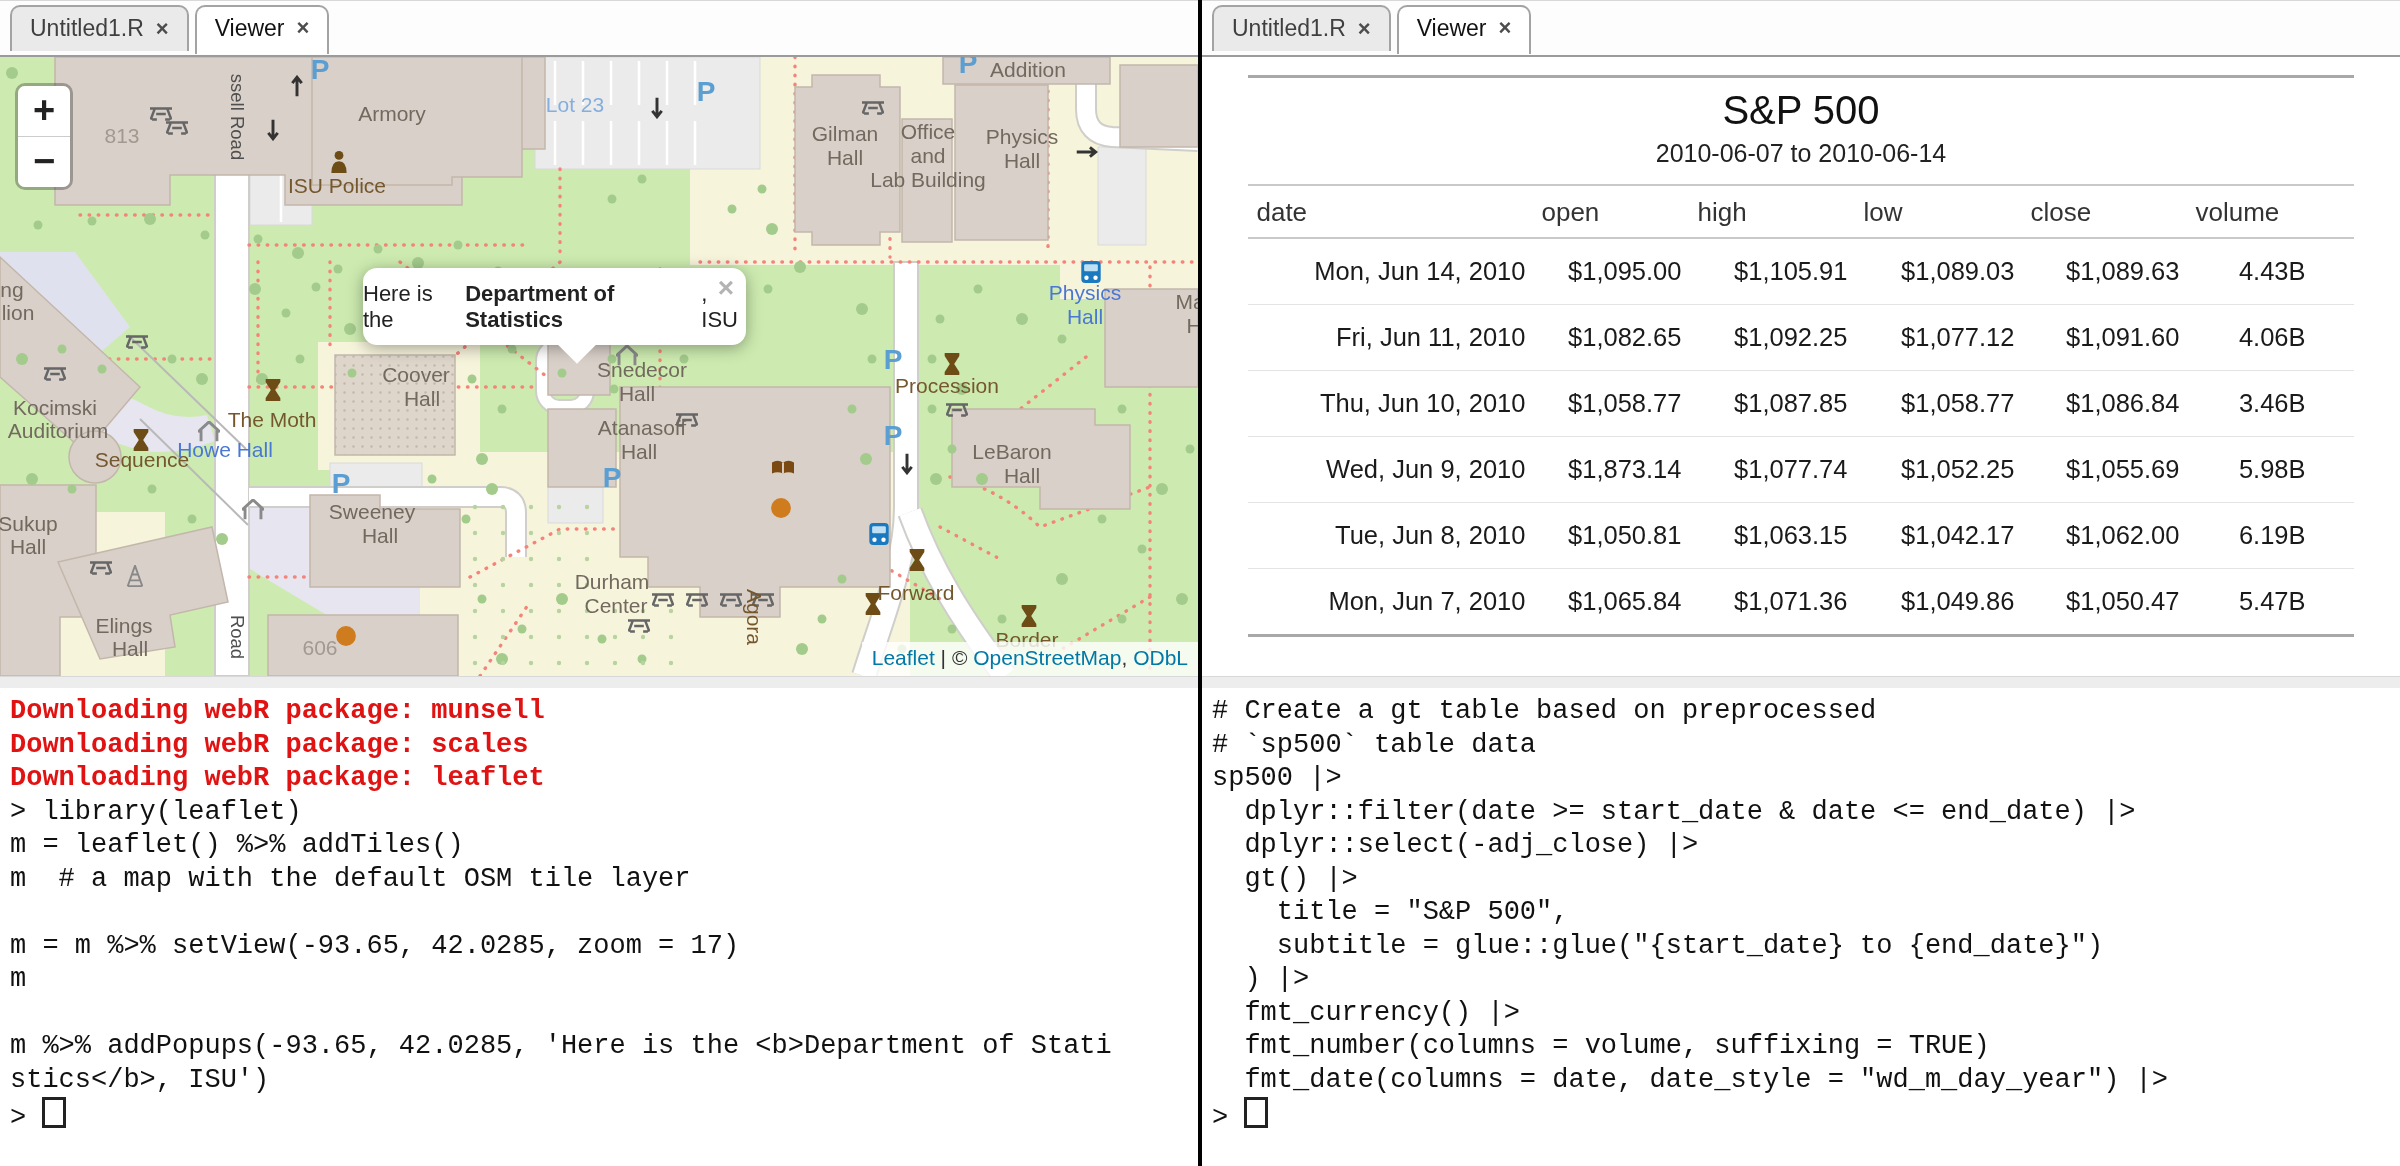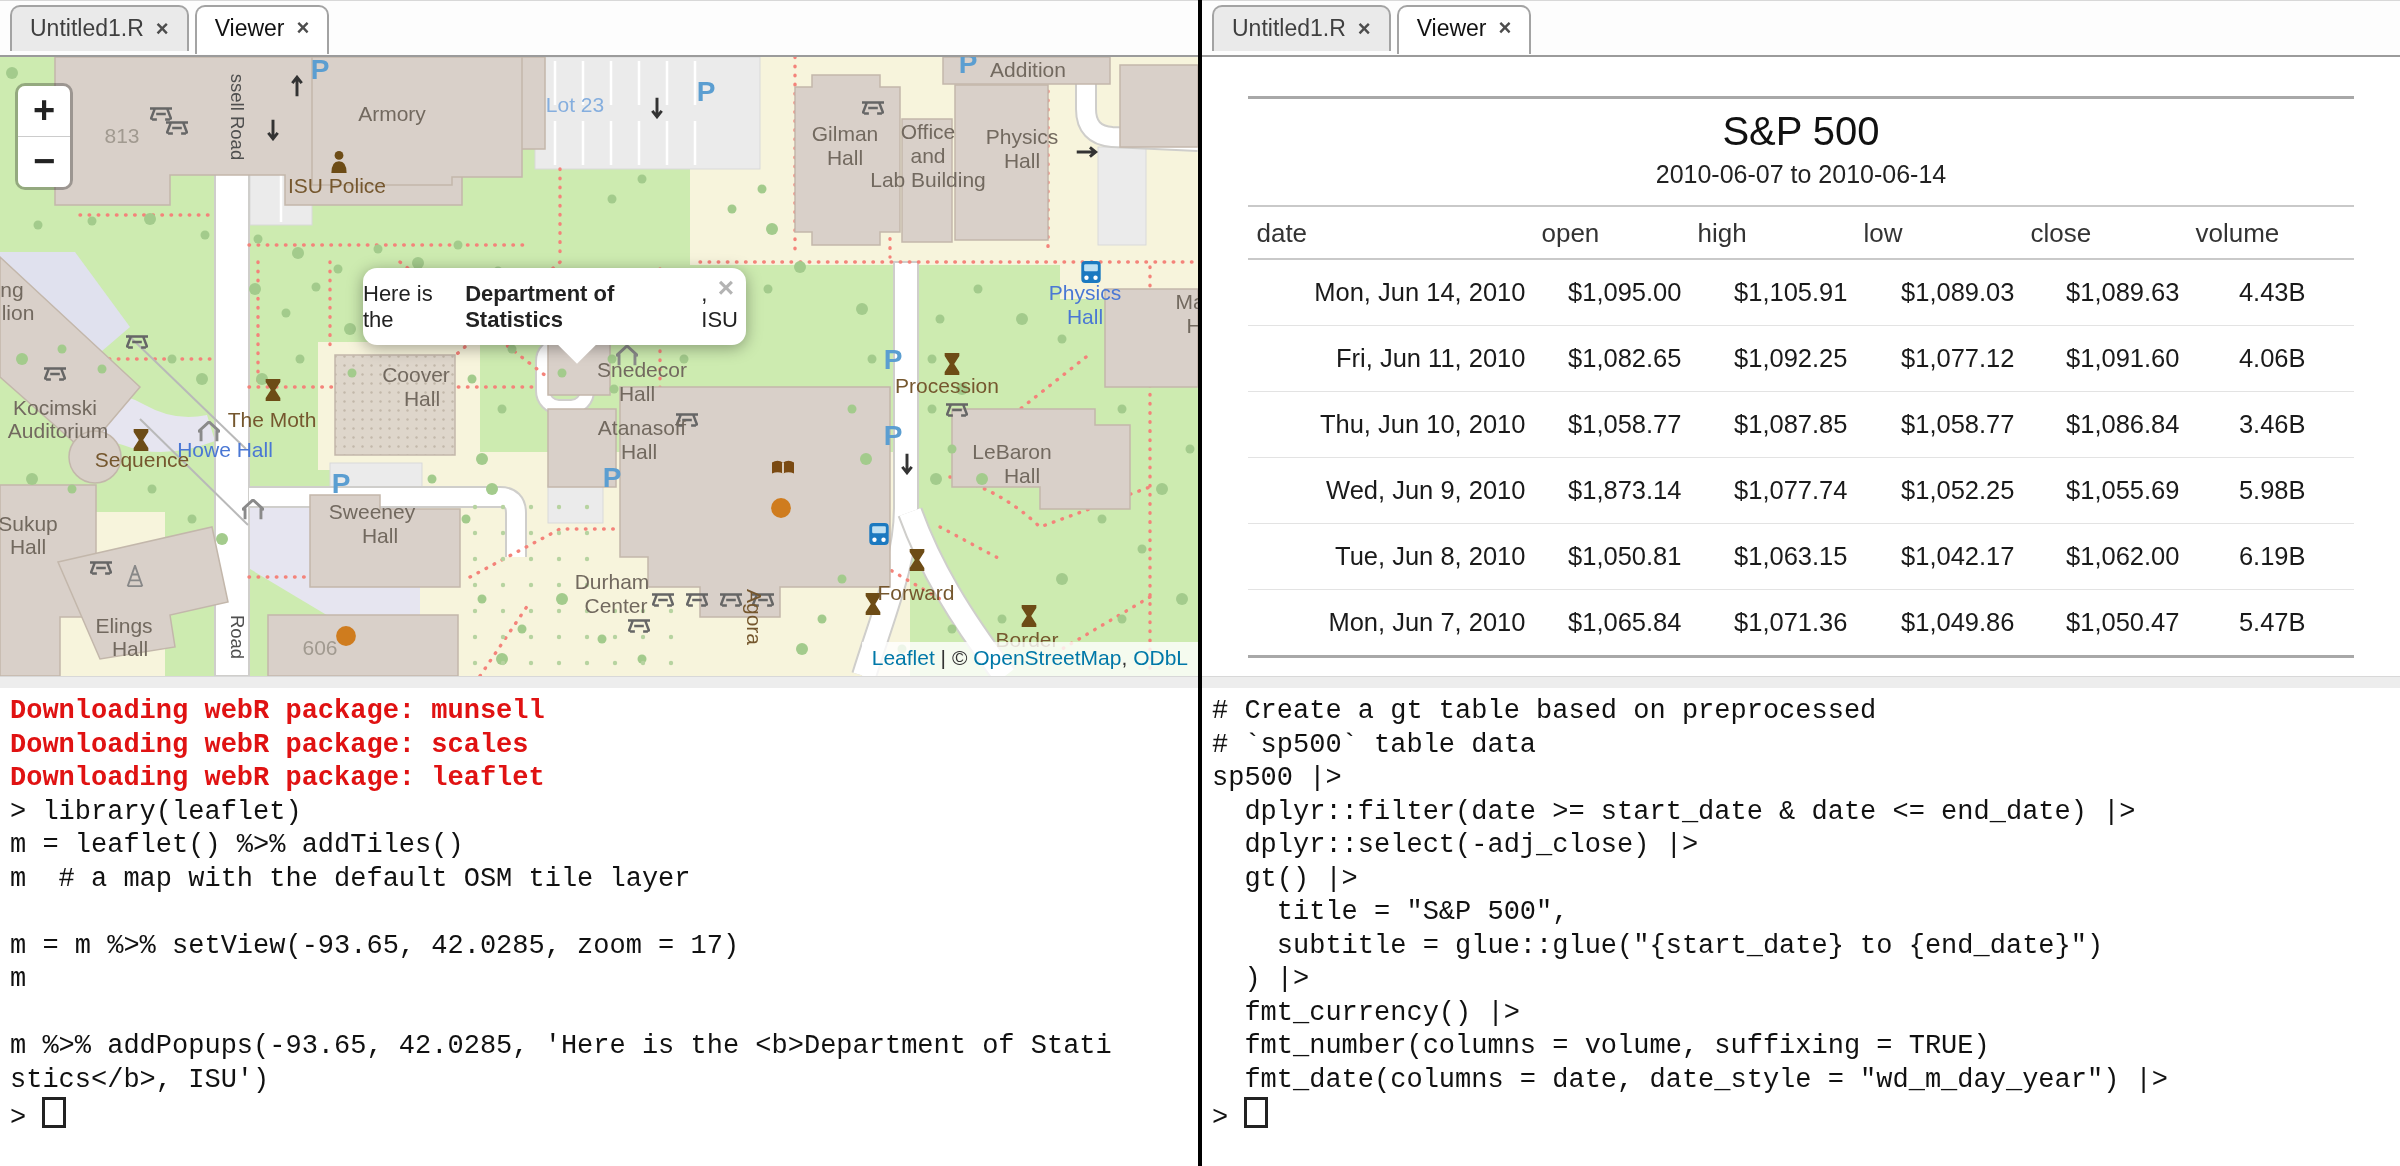--- a/index.html
+++ b/index.html
@@ -40,21 +40,21 @@
   .ml.bldg{fill:#72695f;}
   .ml.num{fill:#a19a90;}
   .ml.brown{fill:#75572e;}
   .ml.blue{fill:#4a77d4;}
   .ml.bluelt{fill:#85aede;}
   .ml.p{fill:#5b9ed1;font-weight:bold;font-size:28px;}
   .ml.road{fill:#4f4f4f;font-size:18.5px;}
 
   
   .table-viewer{display:flex;justify-content:center;align-items:flex-start;}
-  table.gt{margin-top:39px;width:1105px;border-collapse:collapse;table-layout:fixed;color:#1a1a1a;border-top:3px solid #a8a8a8;border-bottom:3px solid #a8a8a8;}
+  table.gt{margin-top:18px;width:1105px;border-collapse:collapse;table-layout:fixed;color:#1a1a1a;border-top:3px solid #a8a8a8;border-bottom:3px solid #a8a8a8;}
   table.gt th.title{font-size:40px;font-weight:400;padding:10px 0 2px 0;text-align:center;color:#111;}
   table.gt th.subtitle{font-size:25px;font-weight:400;padding:4px 0 16px 0;text-align:center;color:#222;border-bottom:2px solid #c9c9c9;}
   table.gt tr.cols th{font-size:26px;font-weight:400;color:#333;text-align:left;padding:11px 8px 9px 8px;border-bottom:2px solid #c9c9c9;}
   table.gt td{font-size:25.5px;text-align:right;padding:18px 8px;border-bottom:1.5px solid #e3e3e3;overflow:hidden;}
   table.gt tr:last-child td{border-bottom:none;}
   table.gt .vol{padding-right:48px;}
 </style>
 </head>
 <body>
 

